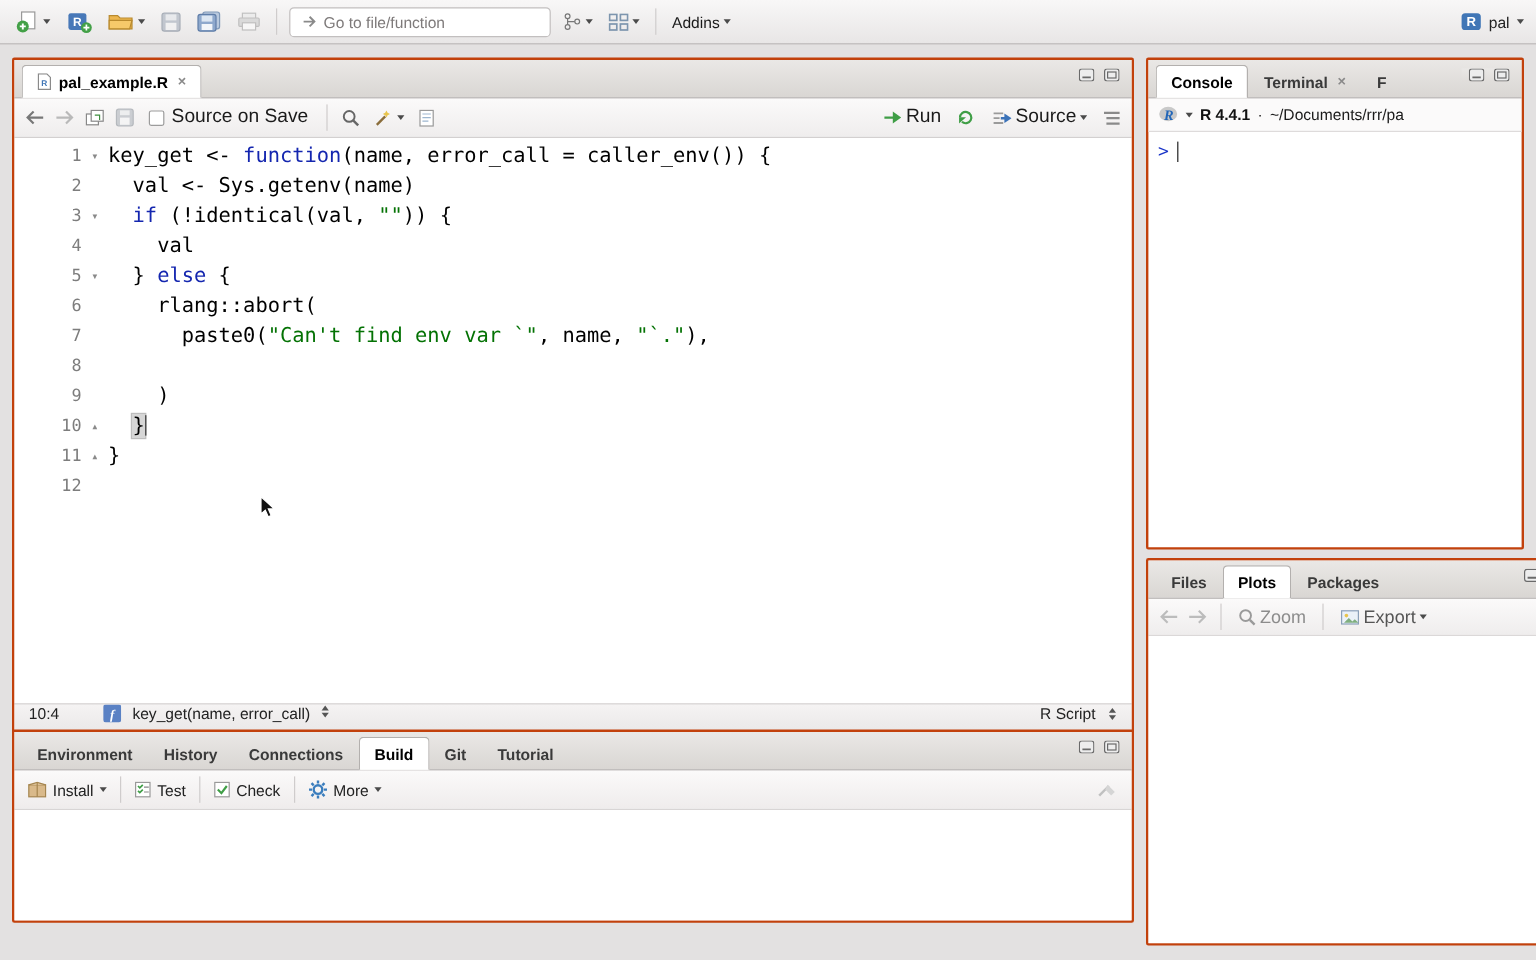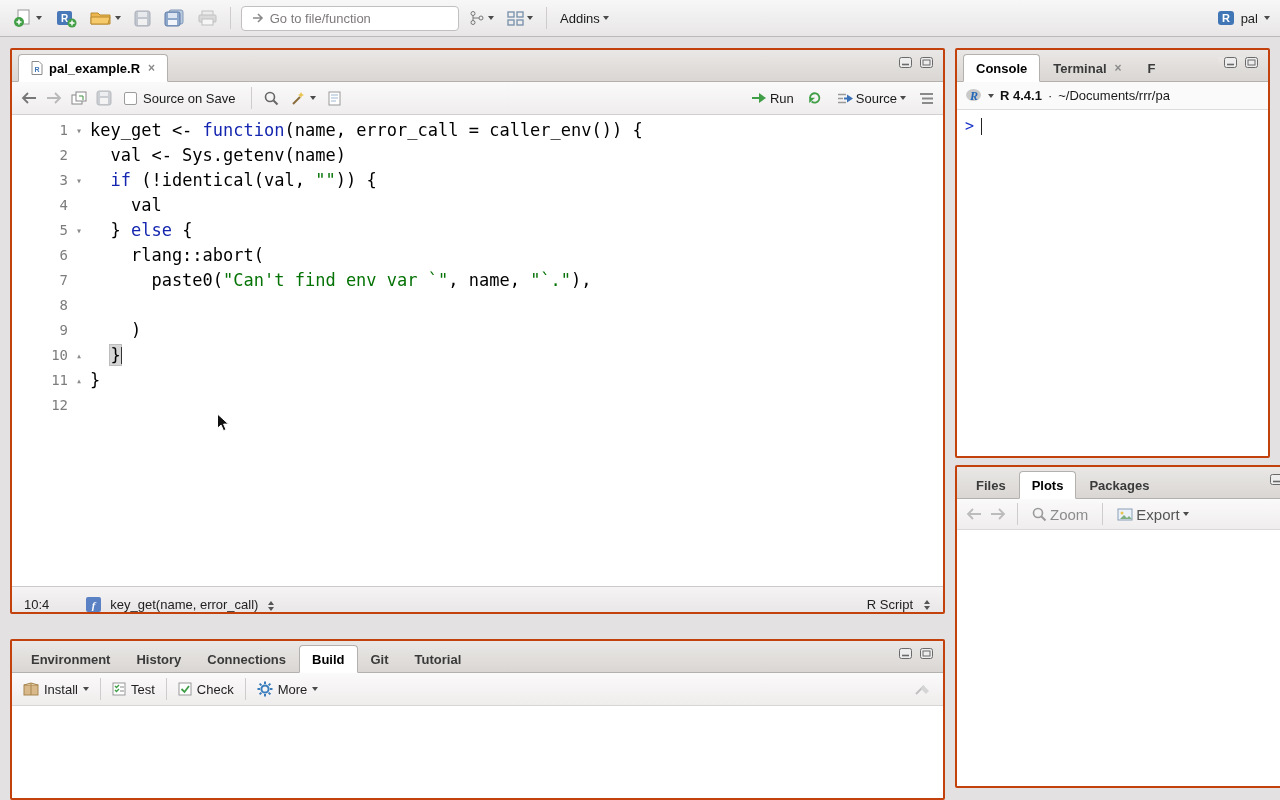--- a/index.html
+++ b/index.html
@@ -20,56 +20,56 @@
           border-radius:4px; height:25px; width:218px; padding:0 9px; }
   .goto input { border:none; outline:none; font-size:13px; width:100%; color:#333;
                 background:transparent; font-family:inherit; }
   .goto input::placeholder { color:#7e7a7a; }
   .project-chip { margin-left:auto; display:flex; align-items:center; gap:6px; font-size:13px; color:#222; }
 
   
   .pane { position:absolute; background:#fff; border:2px solid #c2410c; border-radius:2px;
           display:flex; flex-direction:column; overflow:hidden; }
   .pane-source  { left:10px;  top:48px;  width:935px; height:566px; }
-  .pane-build   { left:10px;  top:639px; width:935px; height:161px; }
+  .pane-build   { left:10px;  top:608px; width:935px; height:161px; }
   .pane-console { left:955px; top:48px;  width:315px; height:410px; }
   .pane-files   { left:955px; top:465px; width:361px; height:323px; }
 
   .tabstrip { height:32px; flex:none; background:linear-gradient(#eae8e6,#d9d6d3);
               border-bottom:1px solid #b3b0ae; display:flex; align-items:flex-end;
               padding:0 6px; position:relative; }
   .tab { height:28px; display:flex; align-items:center; gap:6px; padding:0 12px;
          font-weight:bold; font-size:13px; color:#3a3a3a; border-radius:4px 4px 0 0;
          margin-bottom:-1px; border:1px solid transparent; white-space:nowrap; }
   .tab.selected { background:#fff; border-color:#b3b0ae; border-bottom-color:#fff; color:#000; }
   .tabclose { color:#8a8a8a; font-size:12px; line-height:1; margin-left:2px; }
   .tabclose::before { content:"×"; }
   .winctl { position:absolute; right:10px; top:7px; display:flex; gap:8px; align-items:center; }
 
   
   .srctool { height:26px; flex:none; border-bottom:1px solid #d3d0d0;
              background:linear-gradient(#fbfafa,#efeded);
-             display:flex; align-items:center; padding:16px 9px; gap:9px; font-size:13px; }
+             display:flex; align-items:center; padding:16px 9px; gap:9px; font-size:16px; }
   .checkbox { width:13px; height:13px; border:1px solid #9c9c9c; border-radius:2px; background:#fff; flex:none; }
   .right-group { margin-left:auto; display:flex; align-items:center; gap:10px; }
 
   .editor { flex:1; background:#fff; overflow:hidden; position:relative;
             font-family:"DejaVu Sans Mono","Liberation Mono",monospace; font-size:17px; padding-top:3px; }
   .ed-line { display:flex; height:25px; line-height:25px; }
   .ed-num  { width:56px; text-align:right; color:#7d7d7d; font-size:14px; flex:none; }
   .ed-fold { width:22px; text-align:center; color:#8a8a8a; font-size:10px; flex:none; }
   .ed-code { white-space:pre; color:#000; }
   .tok-p { color:#000; }
   .tok-k { color:#1426af; }
   .tok-s { color:#047204; }
   .tok-hl { background:#d6d6d6; box-shadow:0 0 0 1px #bdbdbd; }
   .ed-caret { display:inline-block; width:1px; height:17px; background:#333; vertical-align:-3px; }
 
   .srcstatus { height:26px; flex:none; border-top:1px solid #ccc9c9;
-               background:linear-gradient(#f5f3f3,#e9e7e7); display:flex; align-items:flex-end;
+               background:linear-gradient(#f5f3f3,#e9e7e7); display:flex; align-items:flex-start;
                padding:0 12px; gap:9px; font-size:13px; color:#222; }
   .srcstatus .pos { margin-right:28px; }
 
   
   .console-head { height:28px; flex:none; display:flex; align-items:center; gap:6px; padding:0 8px;
                   border-bottom:1px solid #dedbdb; background:#fbfafa; font-size:13px; white-space:nowrap; overflow:hidden; }
   .console-head .ver { font-weight:bold; color:#111; }
   .console-body { flex:1; padding:7px 8px; font-family:"DejaVu Sans Mono","Liberation Mono",monospace;
                   font-size:15px; color:#1a35c8; display:flex; align-items:flex-start; }
   .cursor-line { width:1px; height:17px; background:#222; margin-left:7px; margin-top:1px; }

